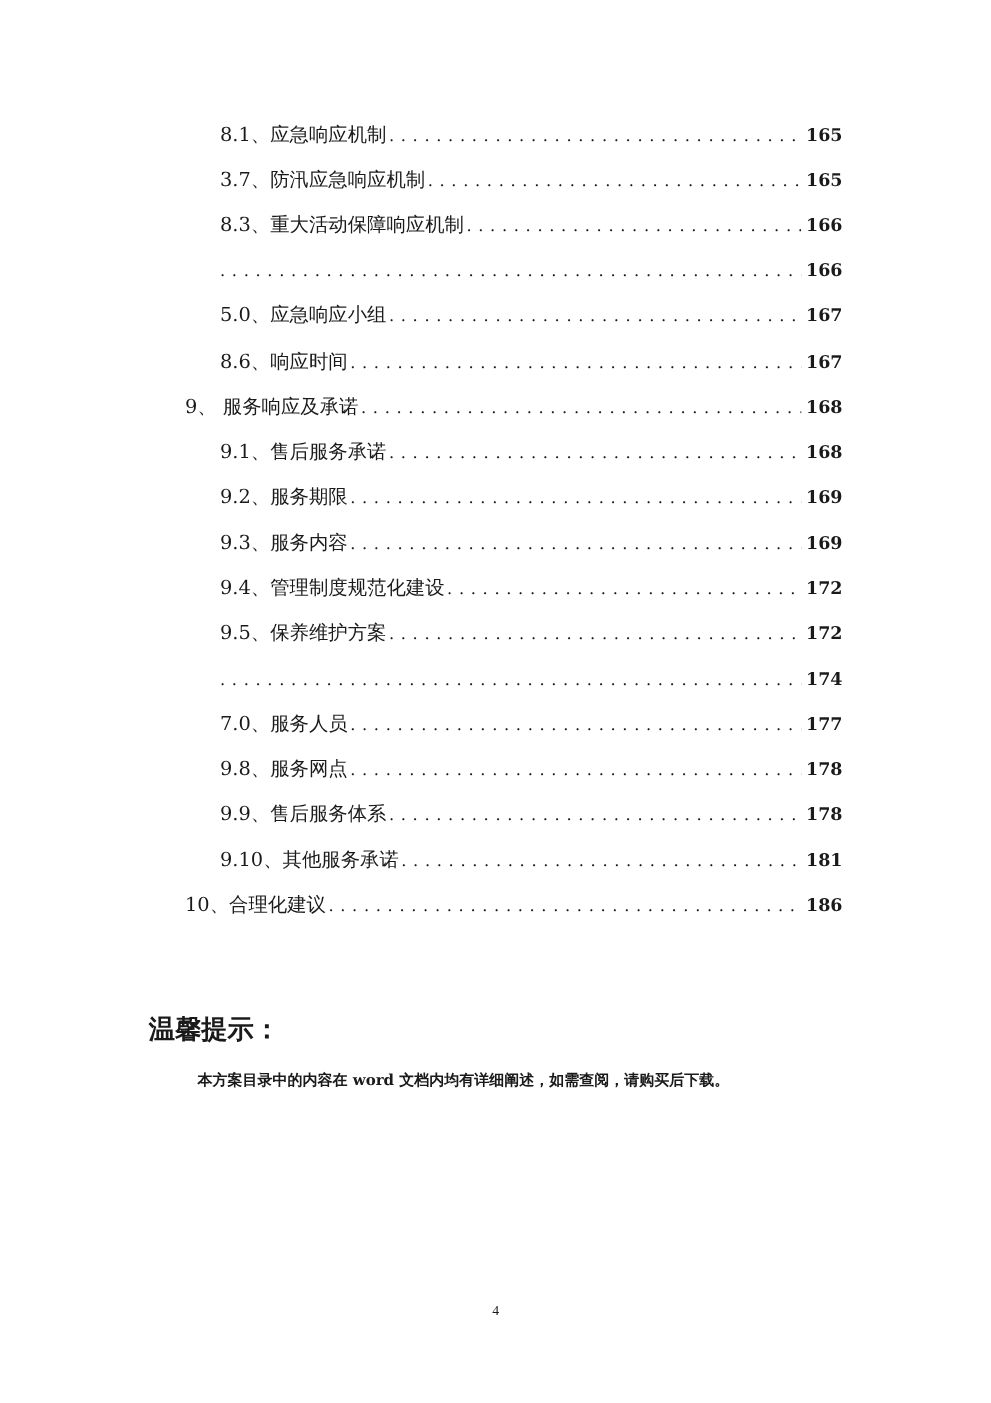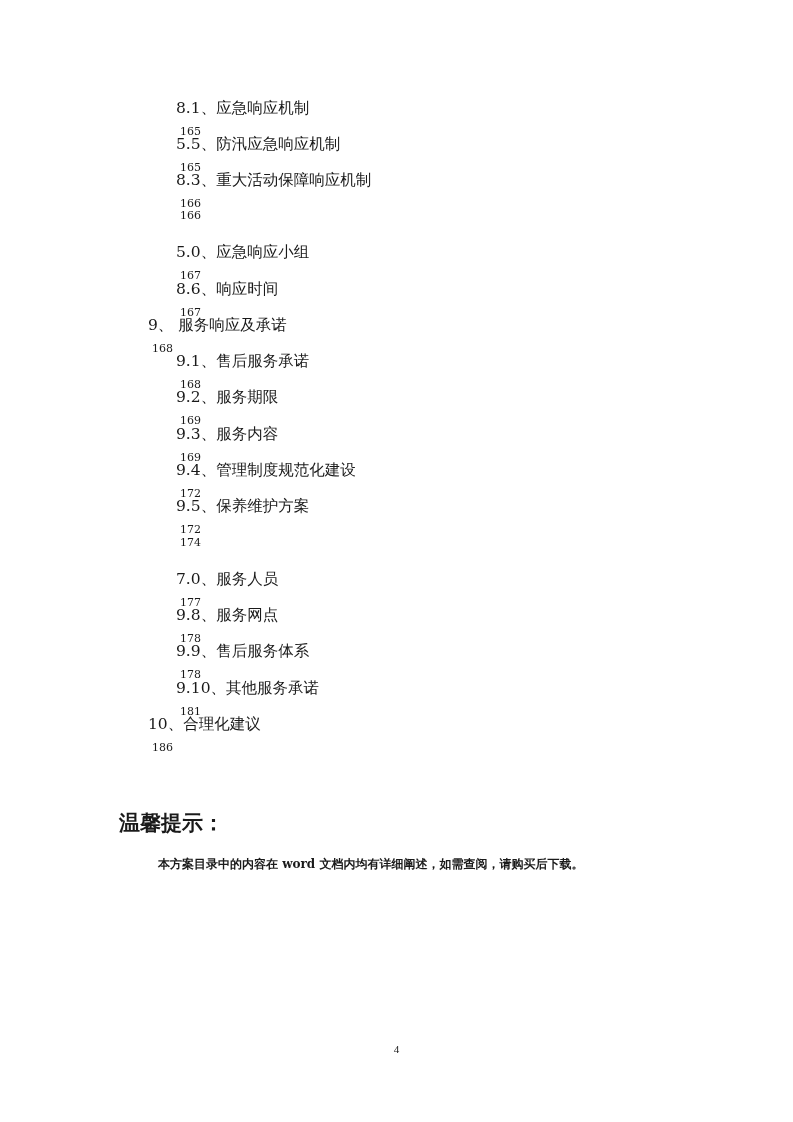--- a/index.html
+++ b/index.html
@@ -6,34 +6,33 @@
     body {
       width: 793px; height: 1122px; position: relative; overflow: hidden;
       font-family: "DejaVu Serif", "Liberation Serif", serif;
       color: #1a1a1a;
     }
     .toc { position: absolute; left: 0; top: 0; width: 793px; }
     .toc-row {
       position: absolute; display: flex; align-items: baseline;
       height: 24px; font-size: 15.5px; line-height: 24px; white-space: nowrap;
       right: 119px;
-      flex-direction: column;
     }
     .toc-row.lvl2 { left: 176px; }
     .toc-row.lvl1 { left: 148px; }
     .toc-label { flex: 0 0 auto; padding-right: 2px; }
     .toc-dots {
       flex: 1 1 auto; overflow: hidden; letter-spacing: 0;
       color: #1a1a1a;
     }
     .toc-dots::before {
       content: ". . . . . . . . . . . . . . . . . . . . . . . . . . . . . . . . . . . . . . . . . . . . . . . . . . . . . . . . . . . . . . . . . . . . . . . . . . .";
       white-space: nowrap; font-size: 13px; letter-spacing: 0.6px;
     }
-    .toc-page { flex: 0 0 auto; padding-left: 4px; font-size: 11px; }
+    .toc-page { flex: 0 0 auto; padding-left: 4px; font-size: 14px; font-weight: bold; }
 
     .notice-title {
       position: absolute; left: 119px; top: 811px;
       font-size: 21px; font-weight: bold; line-height: 24px;
     }
     .notice-body {
       position: absolute; left: 119px; top: 846px; width: 560px;
       font-size: 12px; font-weight: bold; line-height: 37px;
       text-indent: 39px;
     }
@@ -46,21 +45,21 @@
 </head>
 <body>
 
 <div class="toc">
   <div class="toc-row lvl2" style="top:96px">
     <span class="toc-label">8.1、应急响应机制</span>
     <span class="toc-dots"></span>
     <span class="toc-page">165</span>
   </div>
   <div class="toc-row lvl2" style="top:132px">
-    <span class="toc-label">5.5、防汛应急响应机制</span>
+    <span class="toc-label">3.7、防汛应急响应机制</span>
     <span class="toc-dots"></span>
     <span class="toc-page">165</span>
   </div>
   <div class="toc-row lvl2" style="top:168px">
     <span class="toc-label">8.3、重大活动保障响应机制</span>
     <span class="toc-dots"></span>
     <span class="toc-page">166</span>
   </div>
   <div class="toc-row lvl2" style="top:204px">
     <span class="toc-dots"></span>

